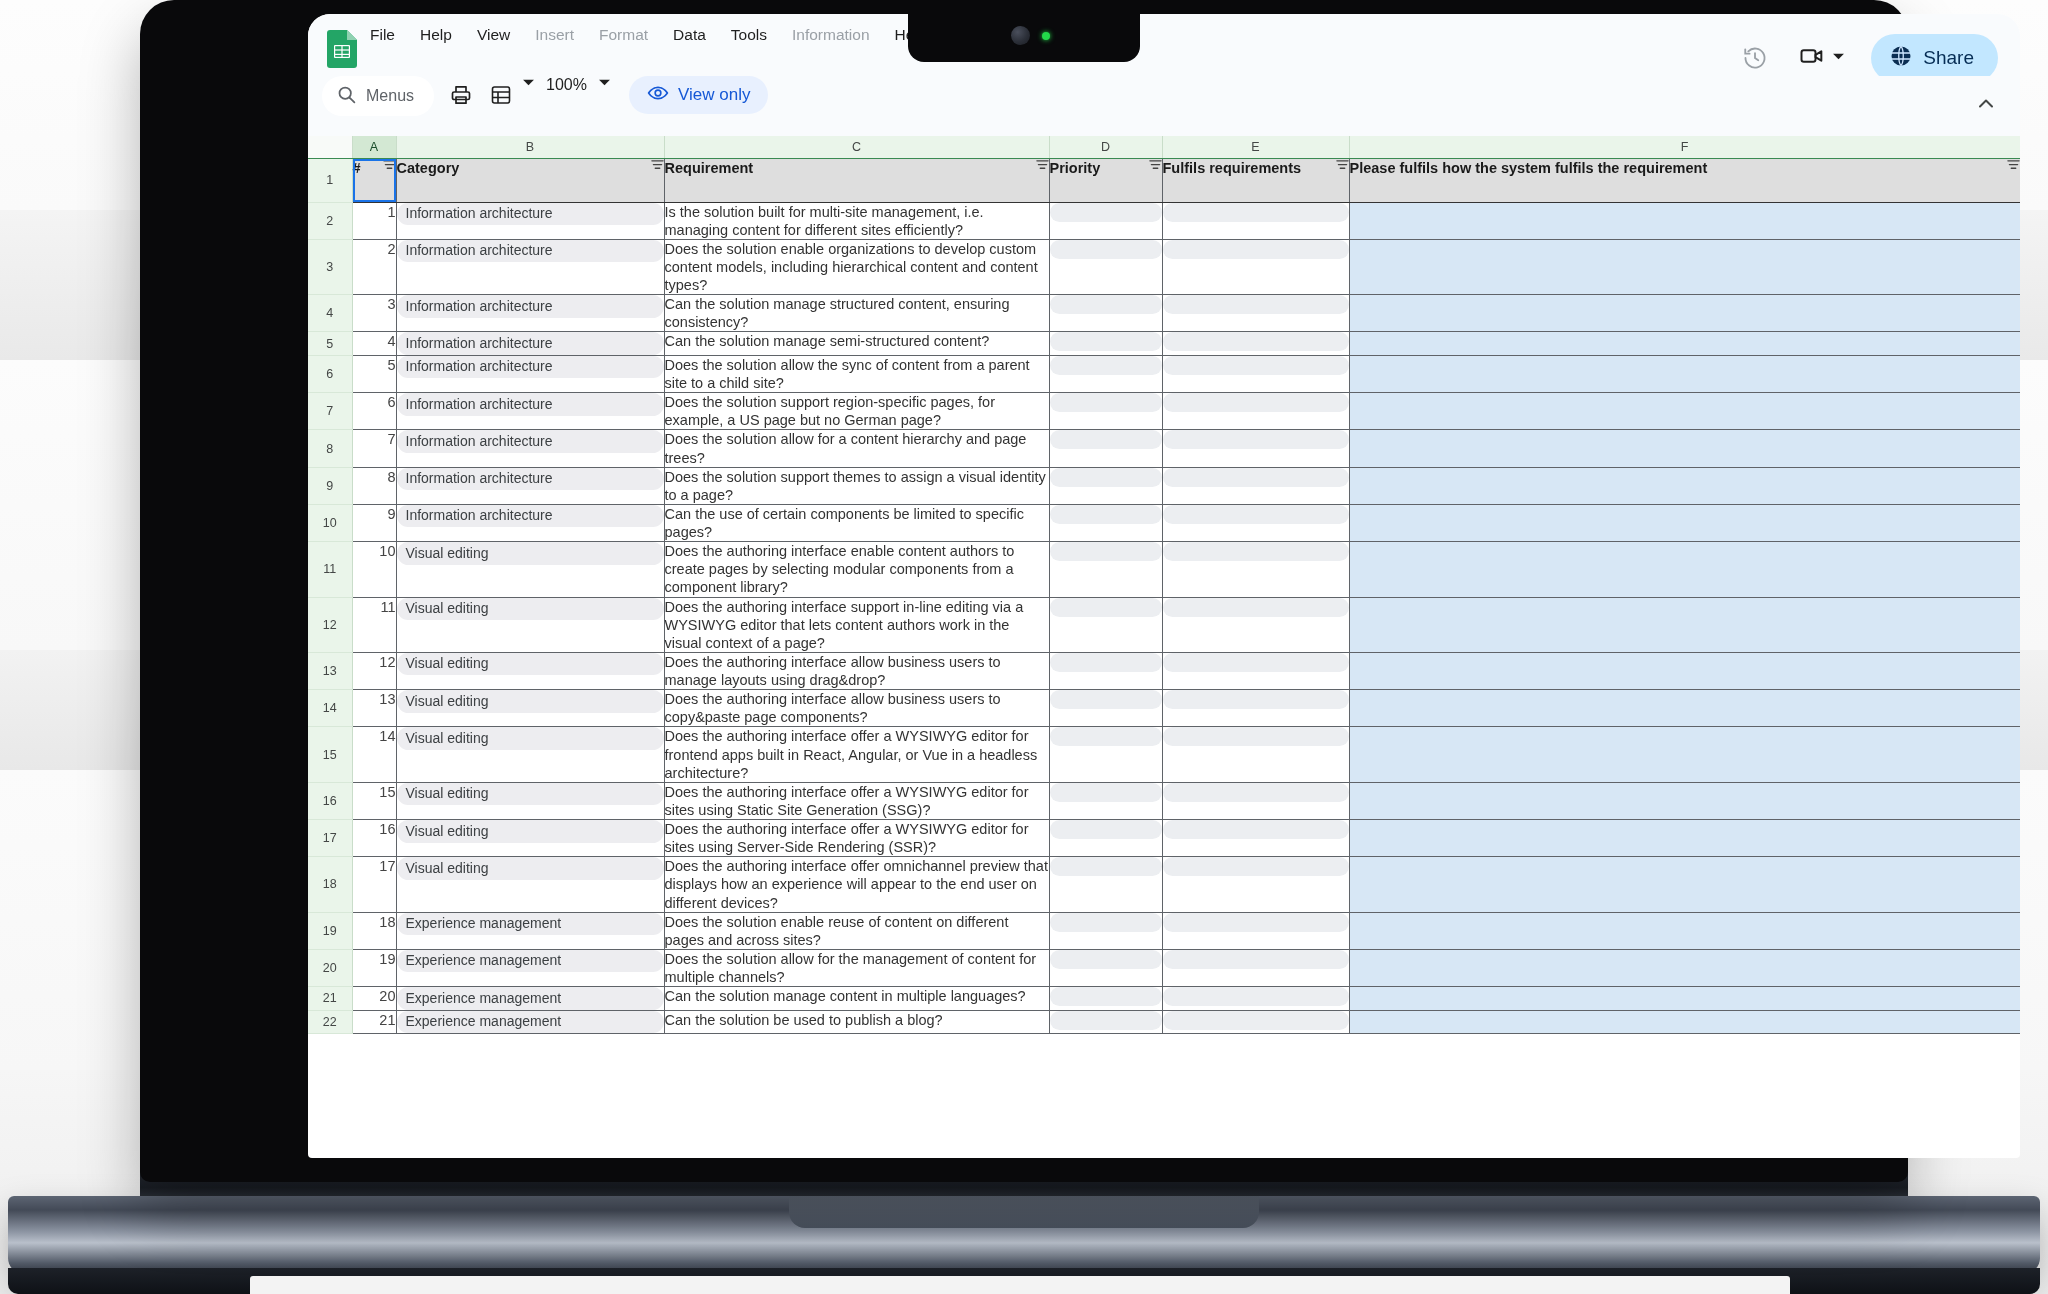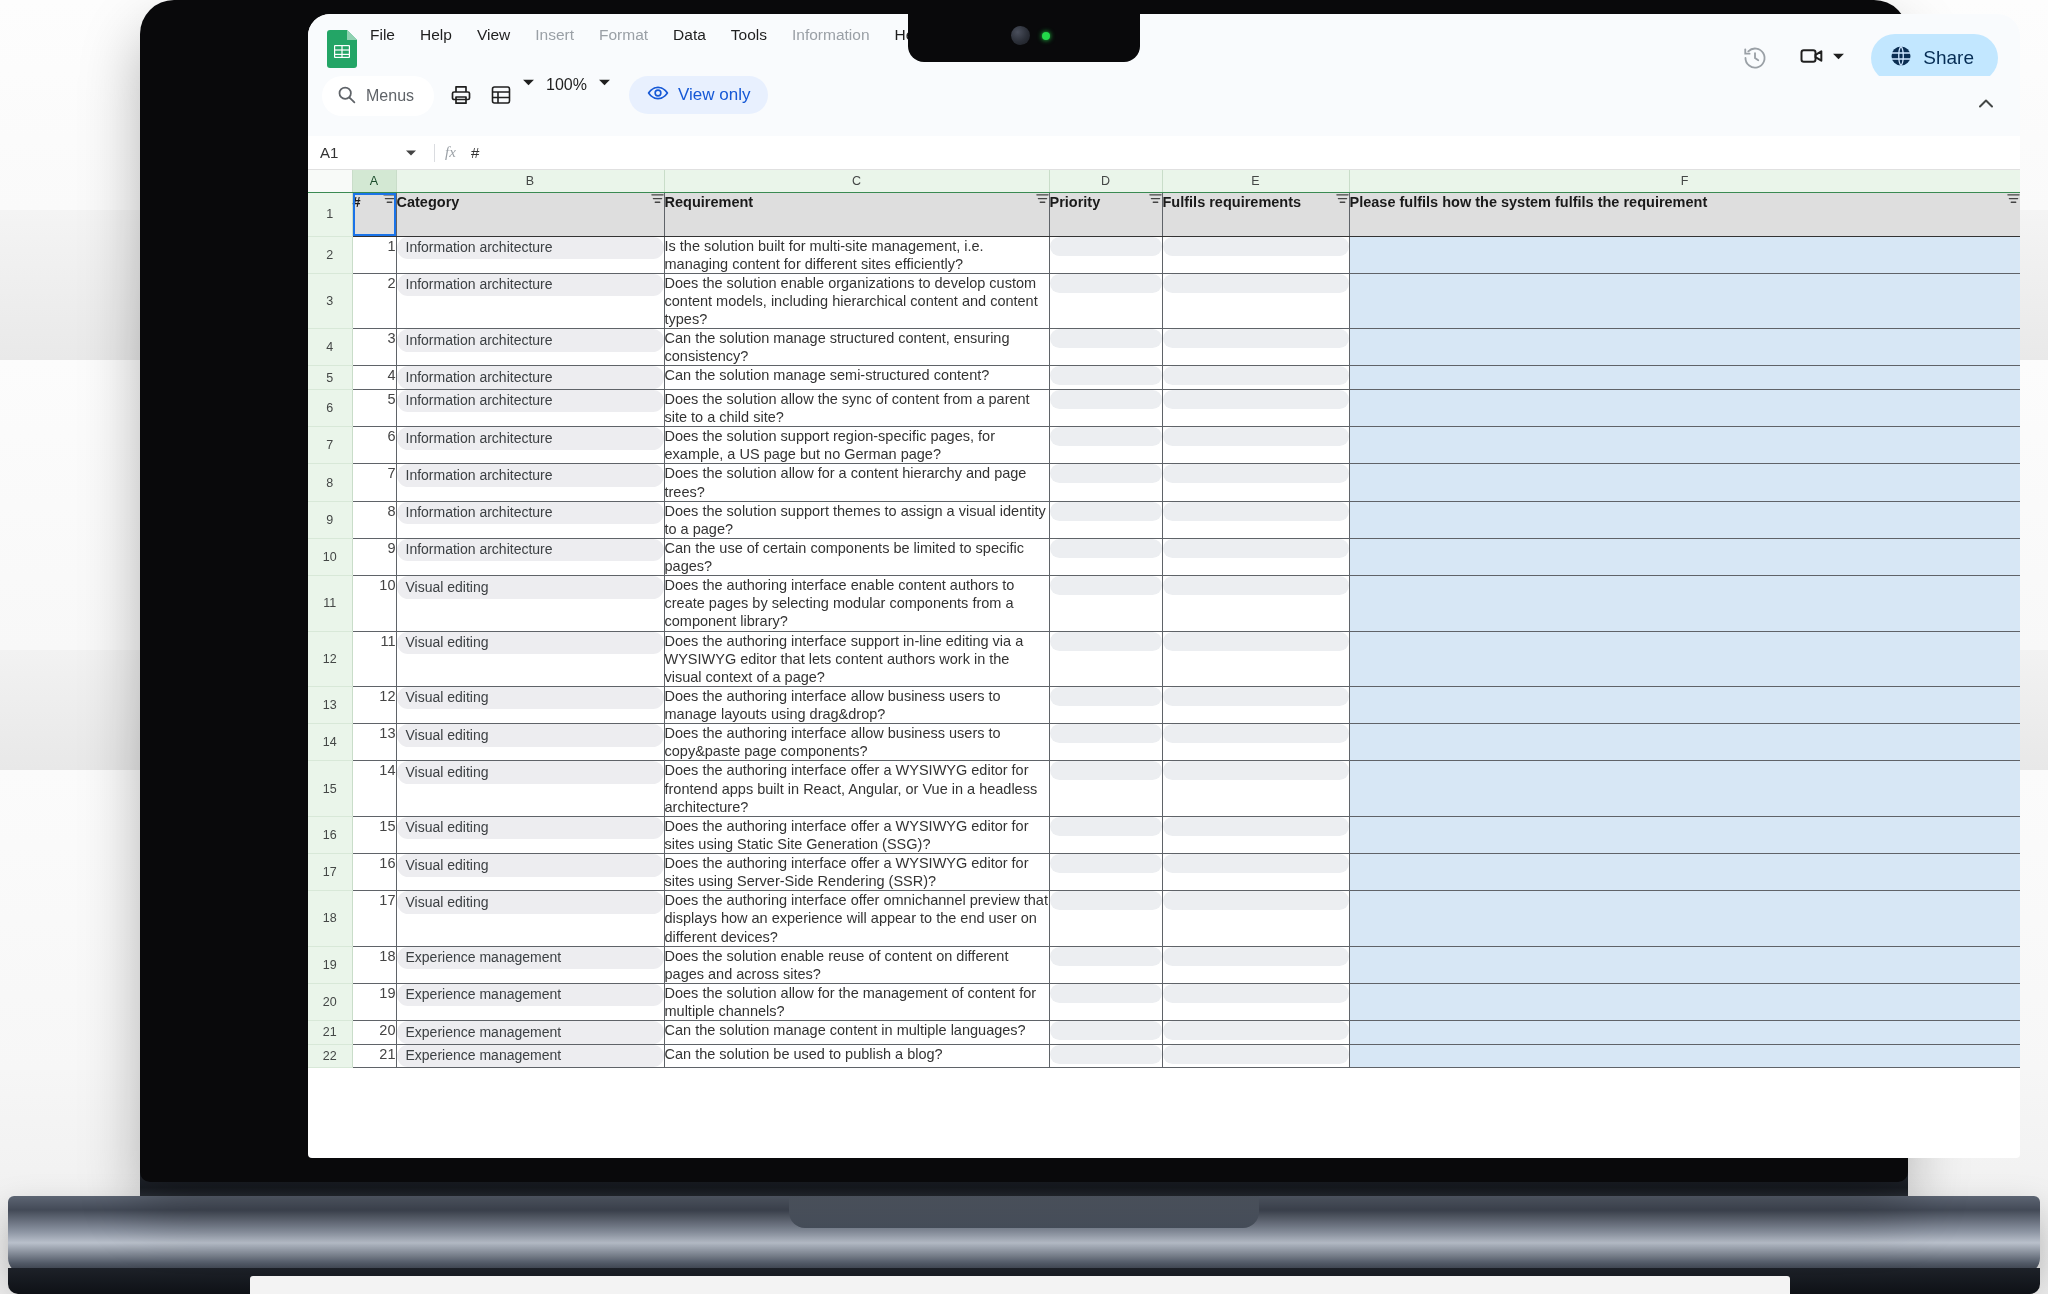--- a/index.html
+++ b/index.html
@@ -293,31 +293,20 @@
           <span>View only</span>
         </span>
 
         <span class="tb-collapse">
           <svg width="24" height="24" viewBox="0 0 24 24" fill="none" stroke="#444746" stroke-width="2" stroke-linecap="round" stroke-linejoin="round">
             <path d="M6 14.5L12 8.5l6 6"></path>
           </svg>
         </span>
       </div>
 
-      <div class="gs-formula">
-        <span class="fb-name">A1</span>
-        <span class="fb-caret">
-          <svg width="12" height="12" viewBox="0 0 12 12">
-              <path d="M1 3.5L6 8.5l5-5z" fill="#444"></path>
-            </svg>
-        </span>
-        <span class="fb-sep"></span>
-        <span class="fb-fx">fx</span>
-        <span class="fb-val">#</span>
-      </div>
 
       <div class="grid">
         <table class="sheet">
           <colgroup>
             <col style="width:44px">
               <col style="width:44px">
               <col style="width:268px">
             <col style="width:385px">
               <col style="width:113px">
               <col style="width:187px">

